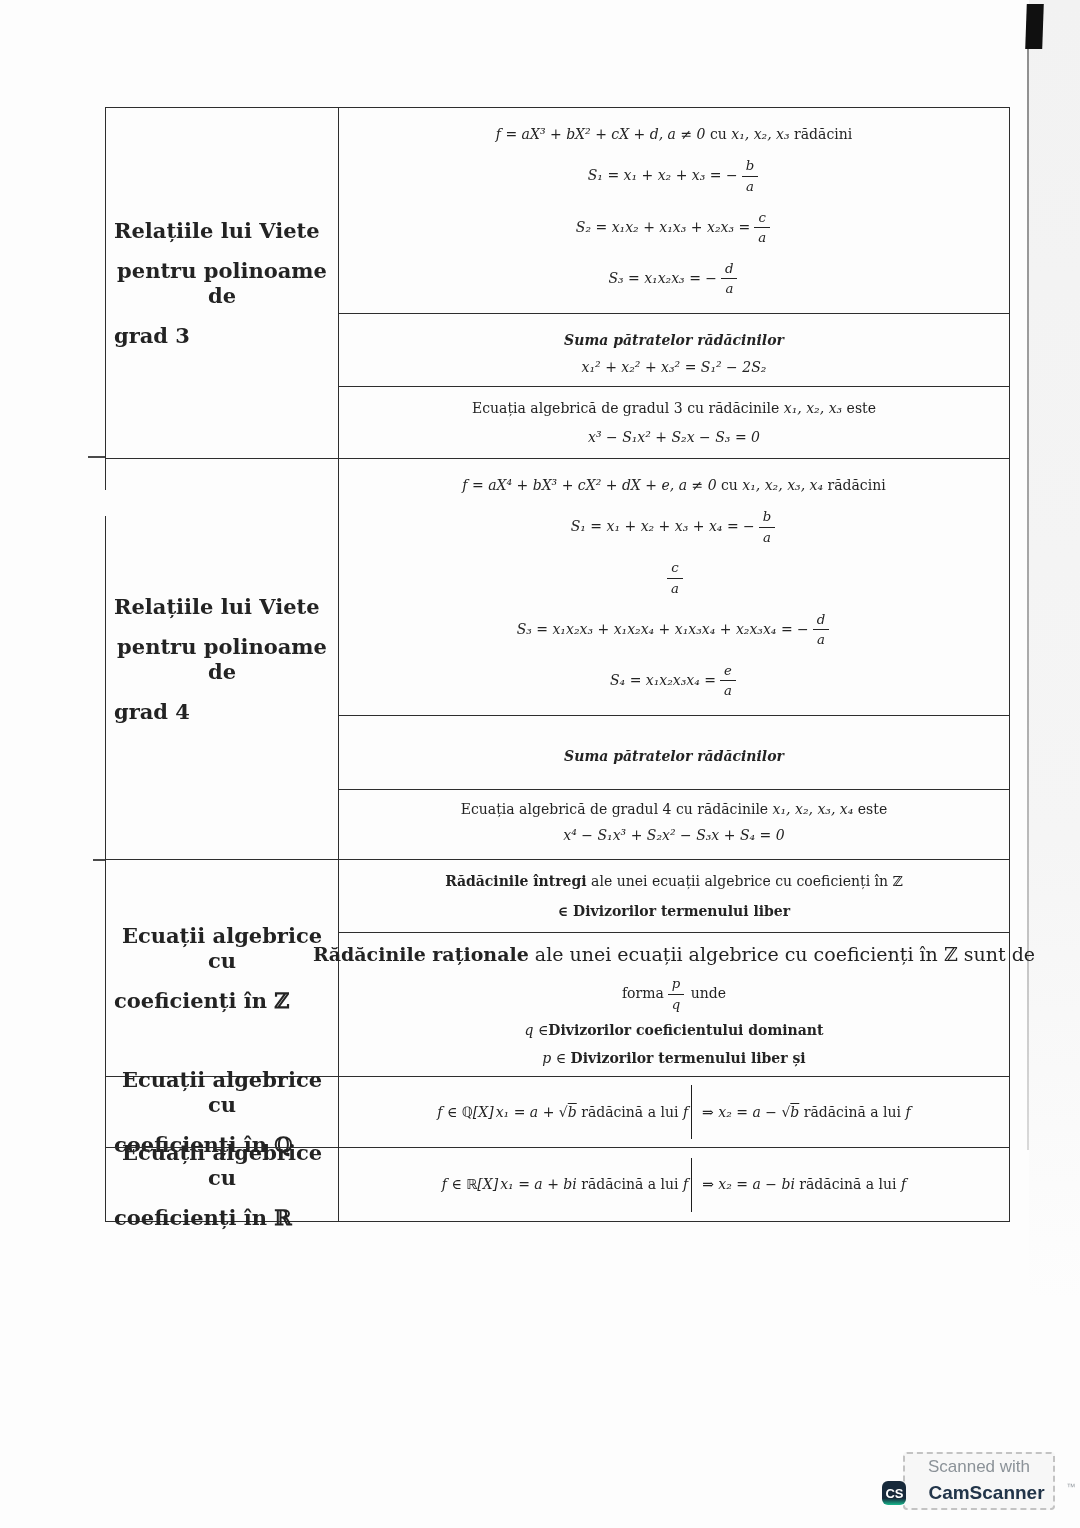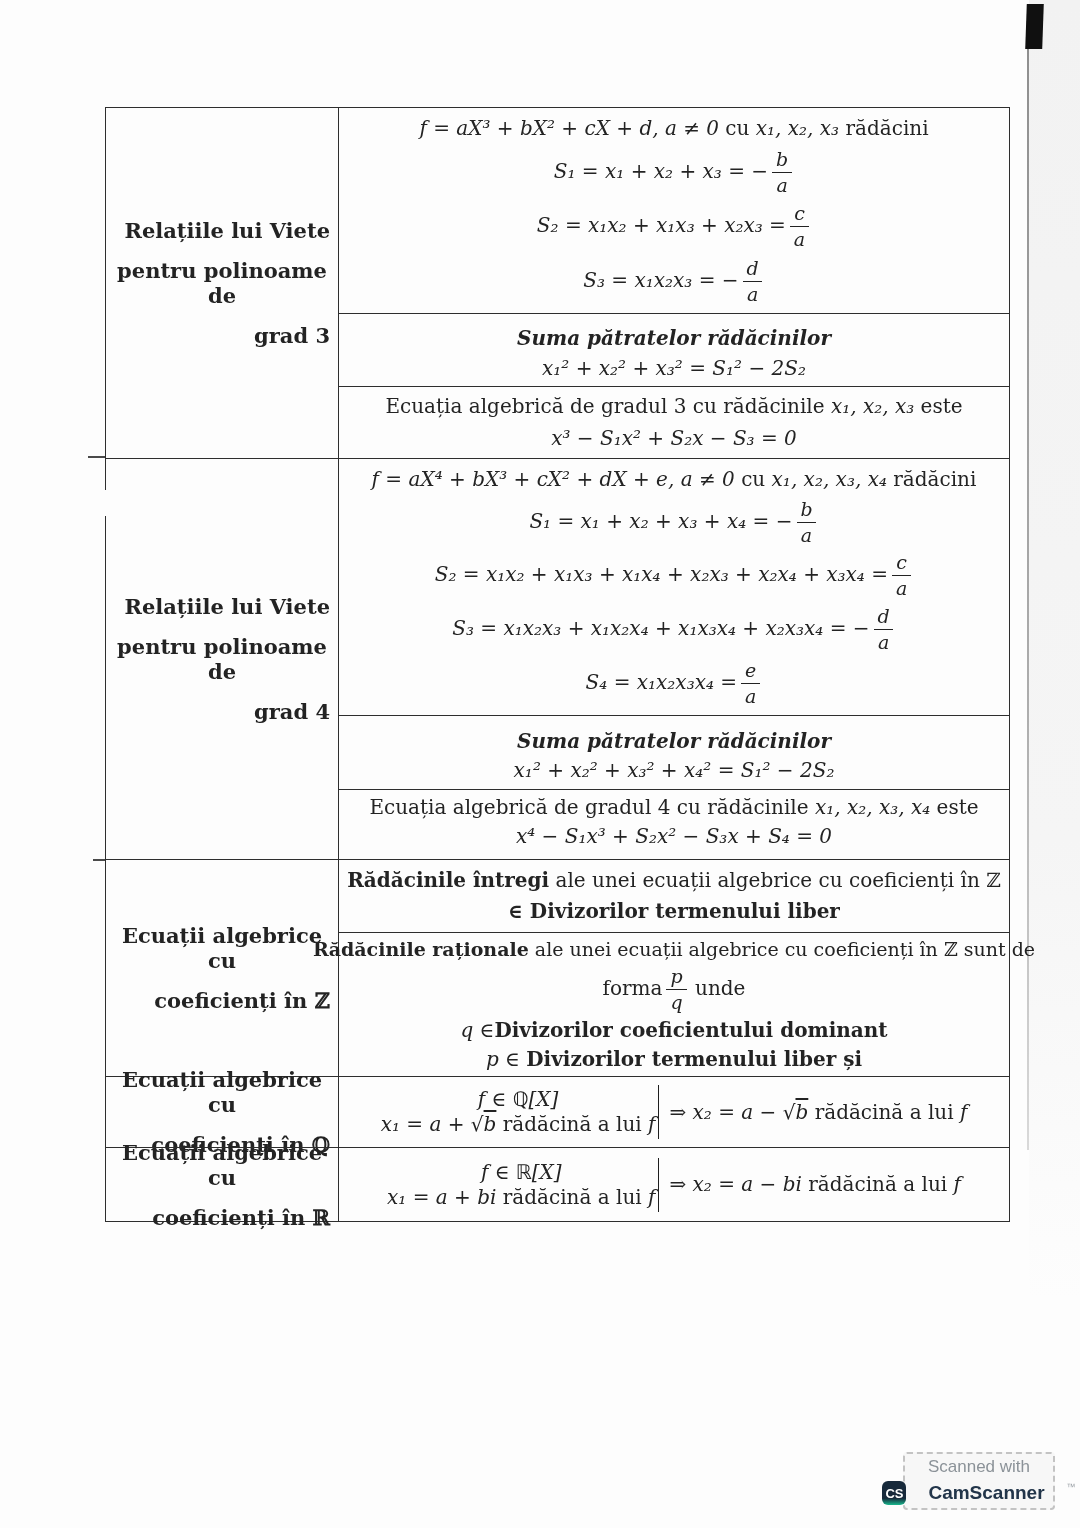--- a/index.html
+++ b/index.html
@@ -17,45 +17,45 @@
   .stub1{left:88px;top:456px;width:18px;}
   .stub2{left:93px;top:859px;width:13px;}
   .border-gap{position:absolute;left:104px;top:490px;width:4px;height:26px;background:#fdfdfd;}
 
   
   .vtable{position:absolute;left:105px;top:107px;width:905px;height:1115px;
           border:1.7px solid #2e2e2e;display:flex;flex-direction:column;box-sizing:border-box;}
   .row{display:flex;box-sizing:border-box;}
   .row + .row{border-top:1.7px solid #2e2e2e;}
   .cell-label{width:233px;flex:0 0 233px;border-right:1.7px solid #2e2e2e;box-sizing:border-box;
-              display:flex;flex-direction:column;justify-content:center;align-items:flex-end;gap:15px;
+              display:flex;flex-direction:column;justify-content:center;align-items:flex-start;gap:15px;
               font-weight:bold;font-size:21px;text-align:center;padding:4px 8px;}
   .cell-body{flex:1;display:flex;flex-direction:column;min-width:0;}
   .sub{flex:0 0 auto;display:flex;flex-direction:column;justify-content:space-evenly;
        align-items:center;box-sizing:border-box;}
   .sub + .sub{border-top:1.7px solid #2e2e2e;}
-  .line{font-size:20px;text-align:center;line-height:1.15;white-space:nowrap;}
+  .line{font-size:14px;text-align:center;line-height:1.15;white-space:nowrap;}
   .line.tight{font-size:19px;}
   .math{font-style:italic;font-family:"DejaVu Serif","DejaVu Sans",serif;}
   .plain{font-style:normal;}
   .b{font-weight:bold;}
   .ittl{font-style:italic;font-weight:600;margin-top:7px;}
 
   
   .frac{display:inline-flex;flex-direction:column;align-items:center;vertical-align:middle;
         line-height:1;margin:0 2px 0 4px;font-size:0.95em;}
   .frac .num{padding:0 4px 3px;}
   .frac .den{border-top:1.5px solid #222;padding:3px 4px 0;}
 
   
   .ovl{text-decoration:overline;}
 
   
   .qr{flex-direction:row !important;justify-content:center;align-items:center;gap:0;height:100%;}
-  .qr-left{display:flex;flex-direction:column;align-items:center;gap:2px;}
+  .qr-left{display:flex;flex-direction:row;align-items:center;gap:2px;}
   .vbar{width:0;border-left:1.8px solid #1e1e1e;height:54px;margin:0 10px 0 3px;}
   .arr{font-style:normal;}
 
   
   .badge{position:absolute;left:903px;top:1452px;width:152px;height:58px;box-sizing:border-box;
          background:#f7f7f7;border:2px dashed #c3c3c3;border-radius:4px;
          display:flex;flex-direction:column;justify-content:center;align-items:center;gap:4px;
          font-family:"Liberation Sans","DejaVu Sans",sans-serif;}
   .badge-top{font-size:17px;color:#8b9298;}
   .badge-bottom{display:flex;align-items:flex-start;gap:22px;}
@@ -117,36 +117,35 @@
         <div>pentru polinoame de</div>
         <div>grad 4</div>
       </div>
       <div class="cell-body">
         <div class="sub" style="height:256px;">
           <div class="line"><span class="math">f = aX⁴ + bX³ + cX² + dX + e, a ≠ 0</span><span class="plain"> cu </span><span class="math">x₁, x₂, x₃, x₄</span><span class="plain"> rădăcini</span></div>
           <div class="line"><span class="math">S₁ = x₁ + x₂ + x₃ + x₄ = −</span><span class="frac">
                 <span class="num math">b</span>
                 <span class="den math">a</span>
               </span></div>
-          <div class="line"><span class="math">S₂ = x₁x₂ + x₁x₃ + x₁x₄ + x₂x₃ + x₂x₄ + x₃x₄ =</span><span class="frac">
+          <div class="line"><span class="frac">
                 <span class="num math">c</span>
                 <span class="den math">a</span>
               </span></div>
           <div class="line"><span class="math">S₃ = x₁x₂x₃ + x₁x₂x₄ + x₁x₃x₄ + x₂x₃x₄ = −</span><span class="frac">
                 <span class="num math">d</span>
                 <span class="den math">a</span>
               </span></div>
           <div class="line"><span class="math">S₄ = x₁x₂x₃x₄ =</span><span class="frac">
                 <span class="num math">e</span>
                 <span class="den math">a</span>
               </span></div>
         </div>
         <div class="sub" style="height:74px;">
           <div class="line ittl">Suma pătratelor rădăcinilor</div>
-          <div class="line math">x₁² + x₂² + x₃² + x₄² = S₁² − 2S₂</div>
         </div>
         <div class="sub" style="height:65px;">
           <div class="line"><span class="plain">Ecuația algebrică de gradul 4 cu rădăcinile </span><span class="math">x₁, x₂, x₃, x₄</span><span class="plain"> este</span></div>
           <div class="line math">x⁴ − S₁x³ + S₂x² − S₃x + S₄ = 0</div>
         </div>
       </div>
     </div>
 
     <div class="row" style="height:217px;">
       <div class="cell-label">

